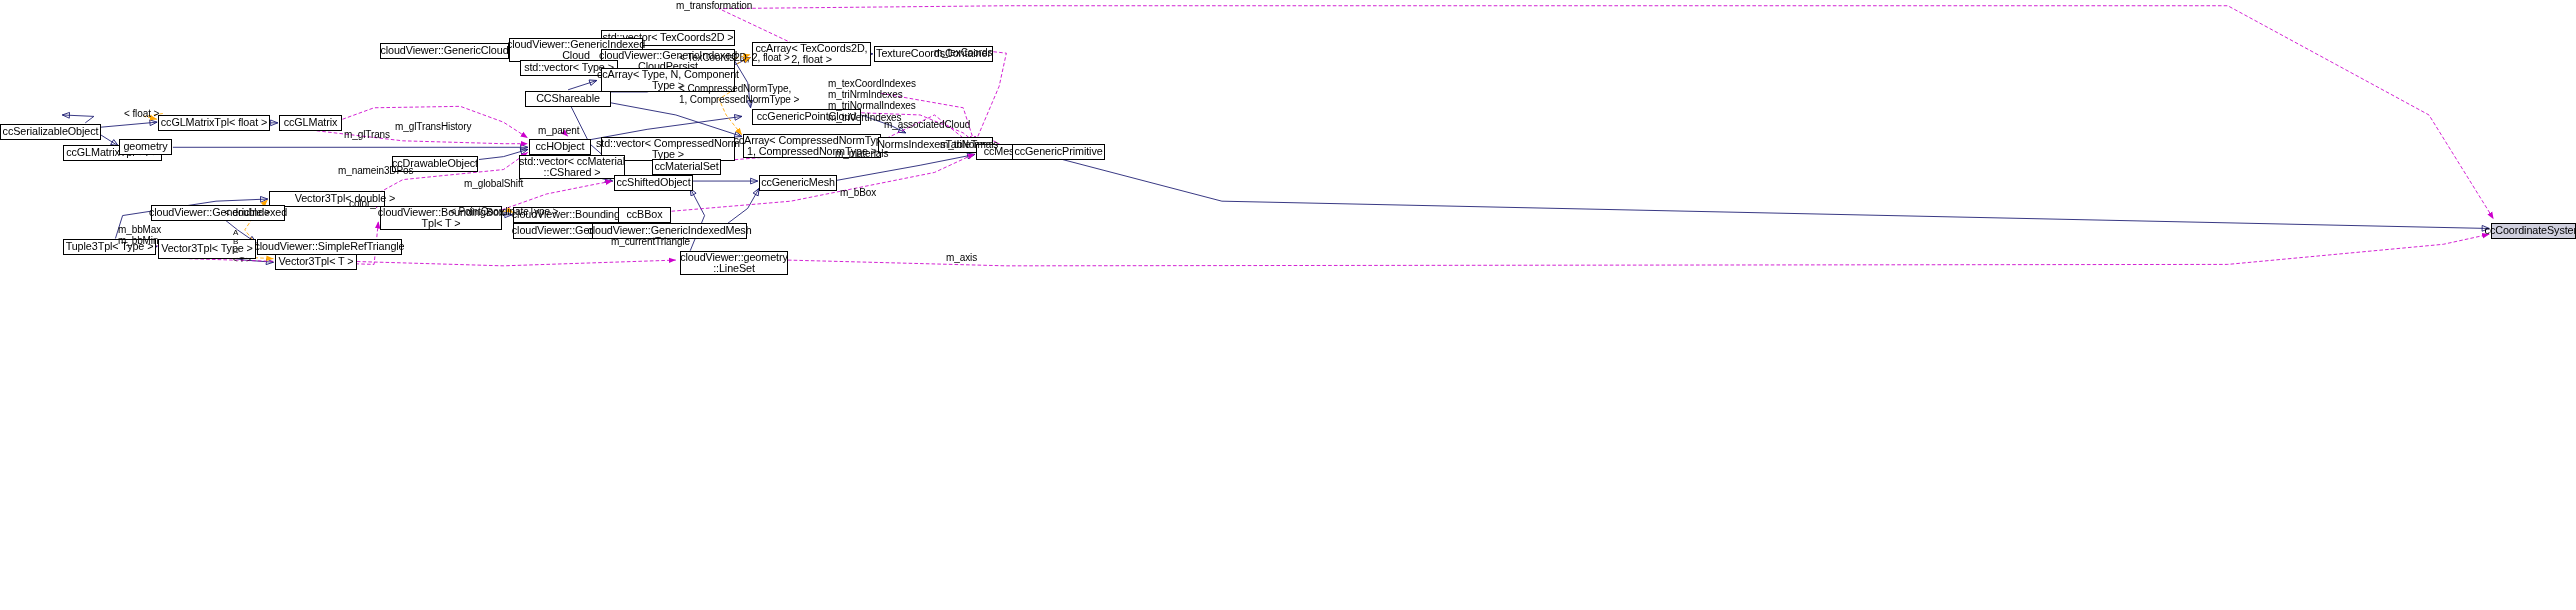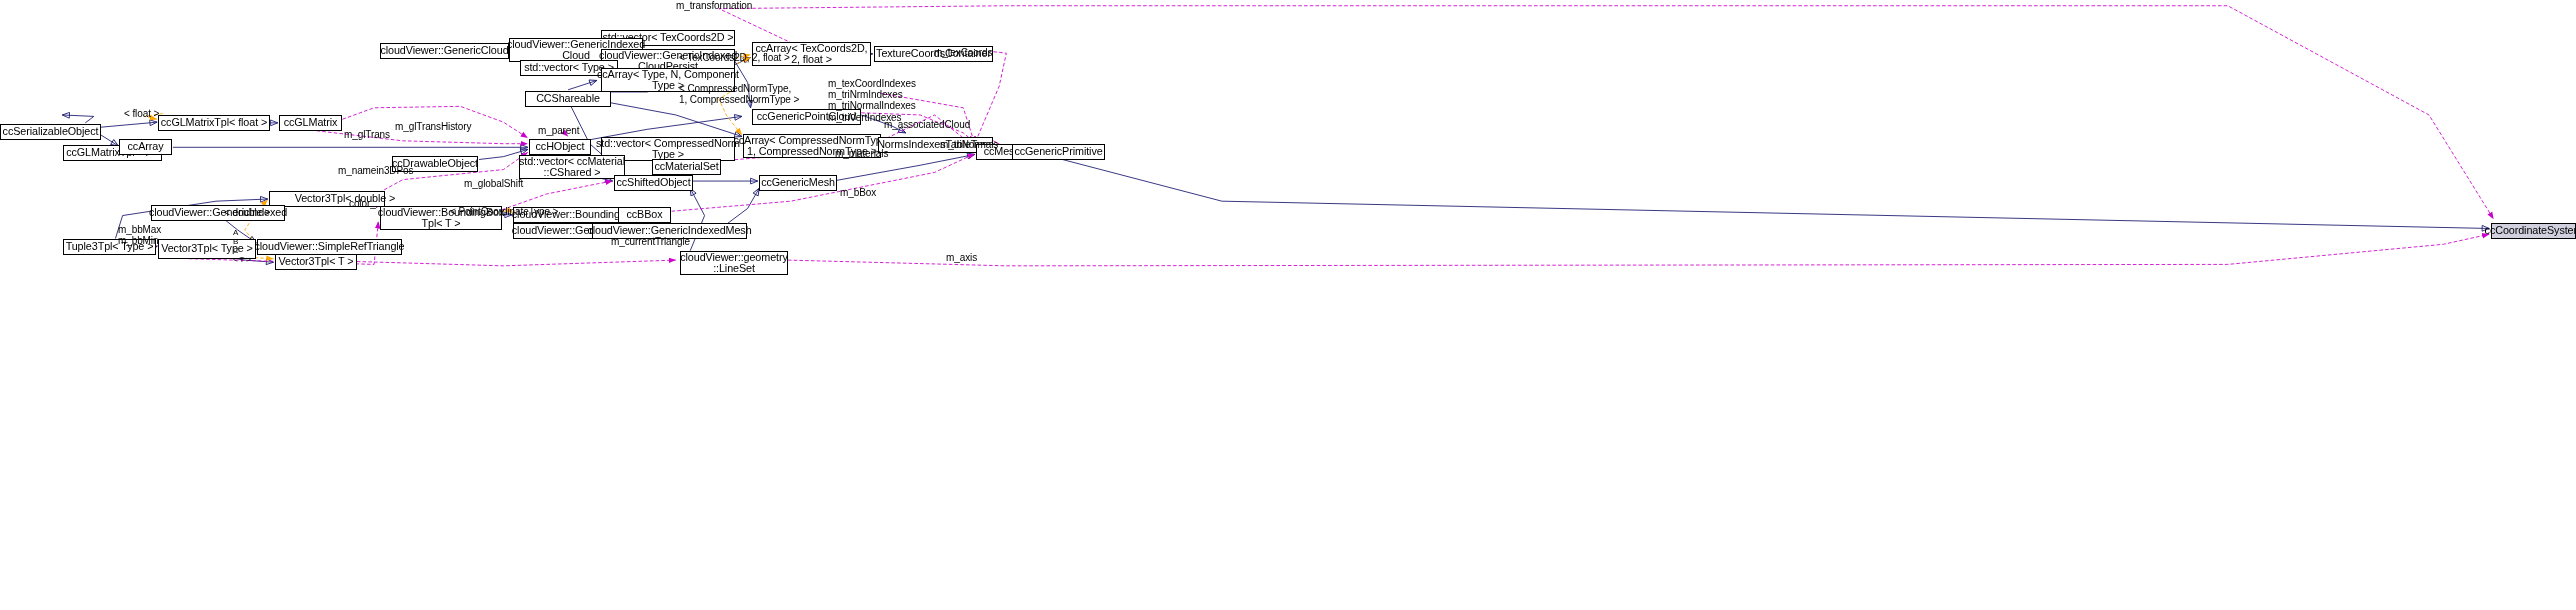--- a/index.html
+++ b/index.html
@@ -199,21 +199,21 @@
   <div class="node" style="left:380px; top:43px; width:129px; height:16px;"><span>cloudViewer::GenericCloud</span></div>
   <div class="node" style="left:520px; top:60px; width:98px; height:16px;"><span>std::vector&lt; Type &gt;</span></div>
   <div class="node" style="left:601px; top:68px; width:134px; height:24.4px;"><span>ccArray&lt; Type, N, Component
 Type &gt;</span></div>
   <div class="node" style="left:525px; top:91px; width:86px; height:16px;"><span>CCShareable</span></div>
   <div class="node" style="left:752px; top:109px; width:109px; height:16px;"><span>ccGenericPointCloud</span></div>
   <div class="node" style="left:63px; top:107px; width:99px; height:16px;margin-top:38px;"><span>ccGLMatrixTpl&lt; T &gt;</span></div>
   <div class="node" style="left:158px; top:115px; width:112px; height:16px;"><span>ccGLMatrixTpl&lt; float &gt;</span></div>
   <div class="node" style="left:279px; top:115px; width:63px; height:16px;"><span>ccGLMatrix</span></div>
   <div class="node" style="left:0px; top:124px; width:101px; height:16px;"><span>ccSerializableObject</span></div>
-  <div class="node" style="left:119px; top:139px; width:53px; height:16px;"><span>ccArray</span></div>
+  <div class="node" style="left:119px; top:139px; width:53px; height:16px;"><span>geometry</span></div>
   <div class="node" style="left:529px; top:139px; width:62px; height:16px;"><span>ccHObject</span></div>
   <div class="node" style="left:601px; top:137px; width:134px; height:24.4px;"><span>std::vector&lt; CompressedNorm
 Type &gt;</span></div>
   <div class="node" style="left:743px; top:134px; width:138px; height:24.4px;"><span>ccArray&lt; CompressedNormType,
 1, CompressedNormType &gt;</span></div>
   <div class="node" style="left:878px; top:137px; width:115px; height:16px;"><span>NormsIndexesTableType</span></div>
   <div class="node" style="left:976px; top:144px; width:52px; height:16px;"><span>ccMesh</span></div>
   <div class="node" style="left:1012px; top:144px; width:93px; height:16px;"><span>ccGenericPrimitive</span></div>
   <div class="node" style="left:392px; top:156px; width:86px; height:16px;"><span>ccDrawableObject</span></div>
   <div class="node" style="left:519px; top:155px; width:106px; height:24.4px;"><span>std::vector&lt; ccMaterial

